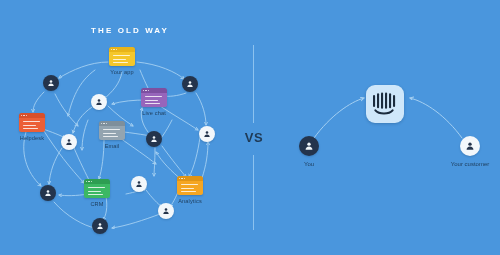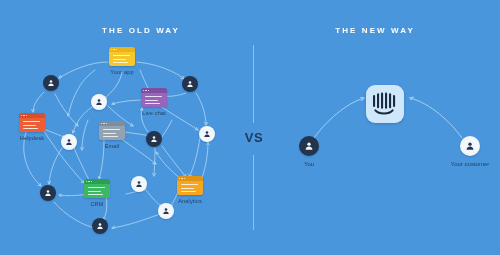--- a/index.html
+++ b/index.html
@@ -13,21 +13,21 @@
 
   .heading {
     position:absolute;
     color:#ffffff;
     font-size:8px;
     font-weight:bold;
     letter-spacing:2.1px;
     white-space:nowrap;
     text-align:center;
   }
-  #heading-old { left:16px; width:250px; top:26px; }
+  #heading-old { left:5px; width:250px; top:26px; }
   #heading-new { left:250px; width:250px; top:26px; }
 
   
   .divider-line {
     position:absolute;
     left:253px; width:1px;
     background:#8cc2ef;
   }
   #divider-top { top:45px; height:78px; }
   #divider-bottom { top:155px; height:75px; }
@@ -130,21 +130,20 @@
     box-shadow:0 1px 3px rgba(12,45,80,0.25);
   }
   #intercom-logo svg { position:absolute; left:6px; top:6px; }
 </style>
 </head>
 <body>
 
 <div id="stage">
 
   <div class="heading" id="heading-old">THE OLD WAY</div>
-  <div class="heading" id="heading-new">THE NEW WAY</div>
 
   <div class="divider-line" id="divider-top"></div>
   <div class="divider-line" id="divider-bottom"></div>
   <div id="vs-label">VS</div>
 
   <svg id="arrows" viewBox="0 0 500 255">
     <defs>
       <marker id="ah" markerWidth="5" markerHeight="5" refX="3.4" refY="1.8" orient="auto">
         <path d="M0,0 L3.6,1.8 L0,3.6" fill="none" stroke="#a5d0f2" stroke-width="0.9" stroke-linecap="round" stroke-linejoin="round"></path>
       </marker>

